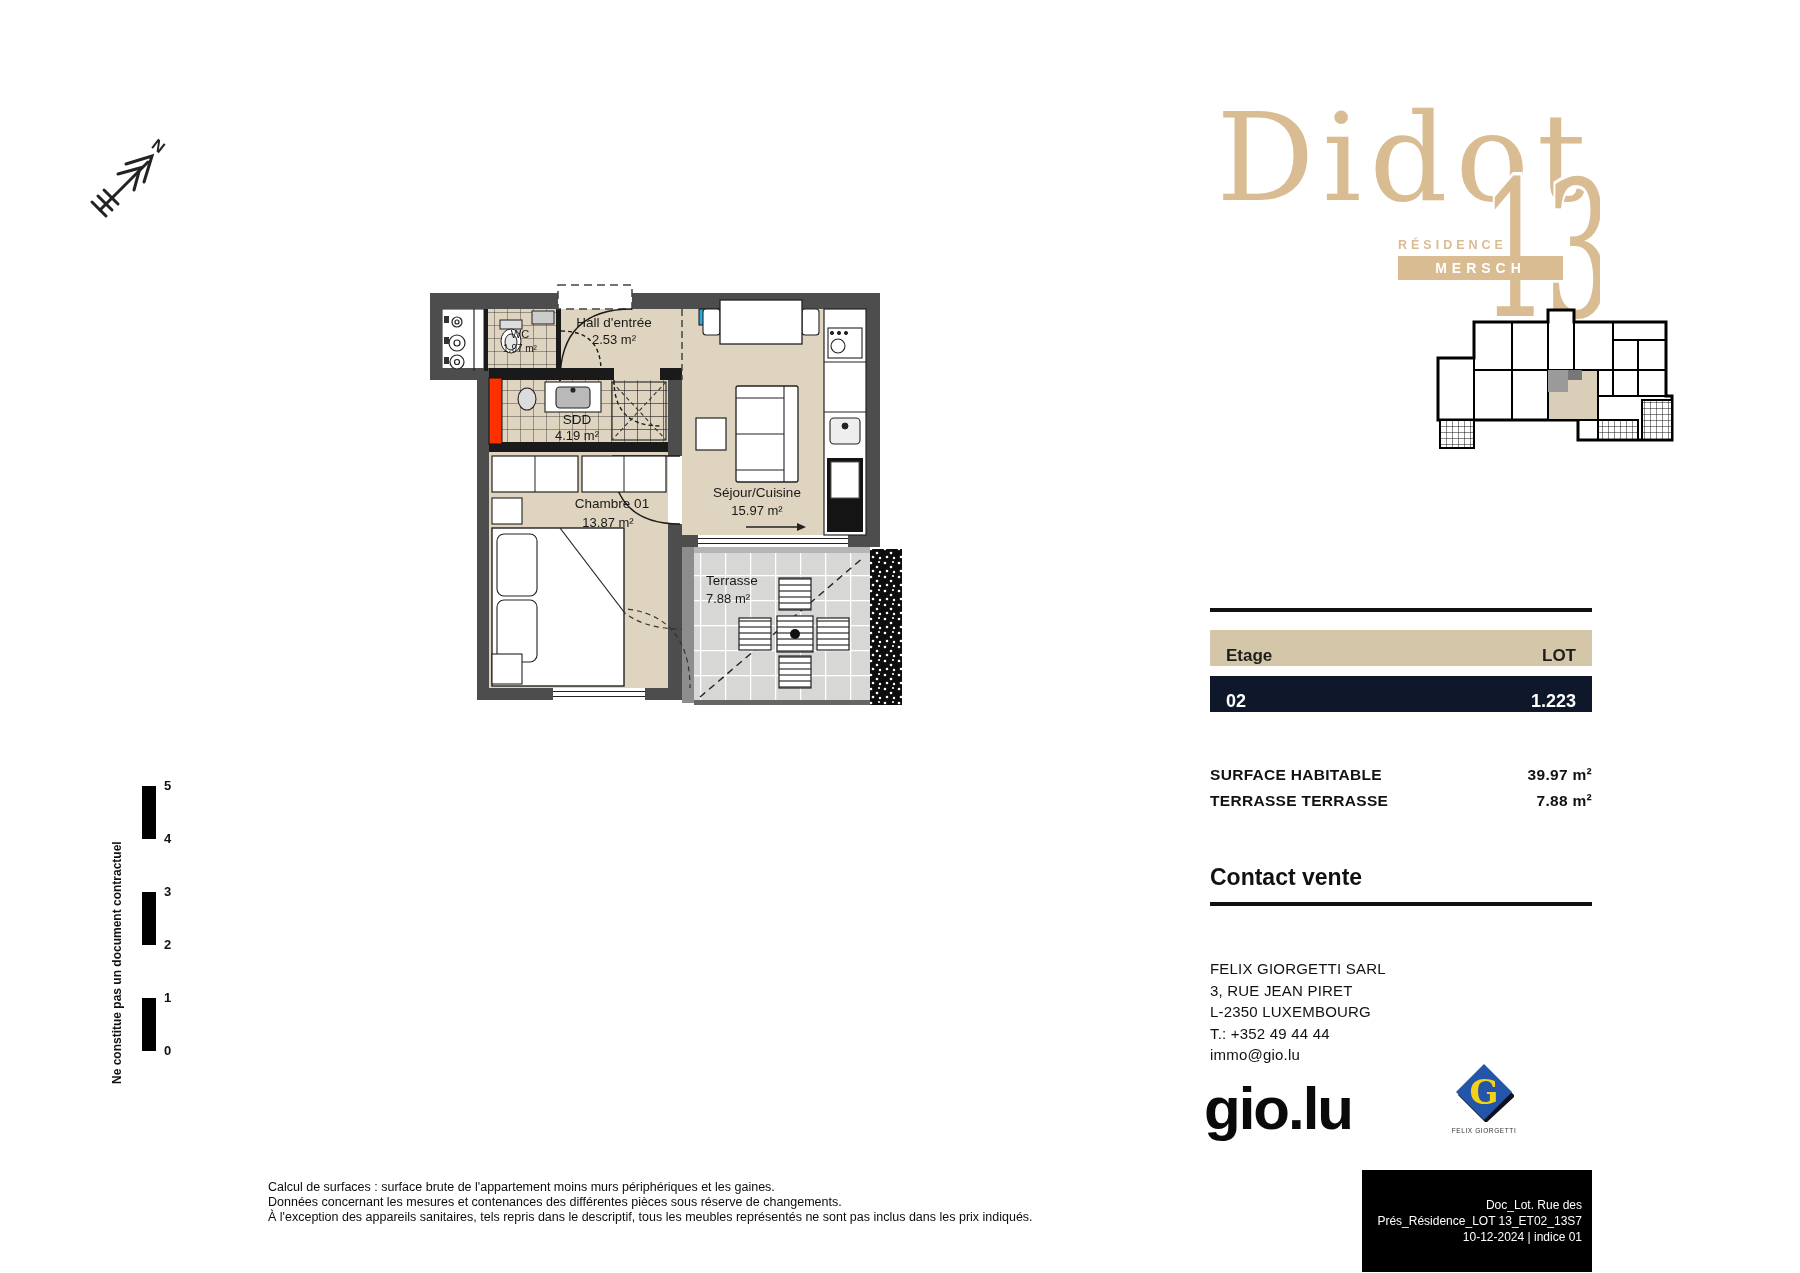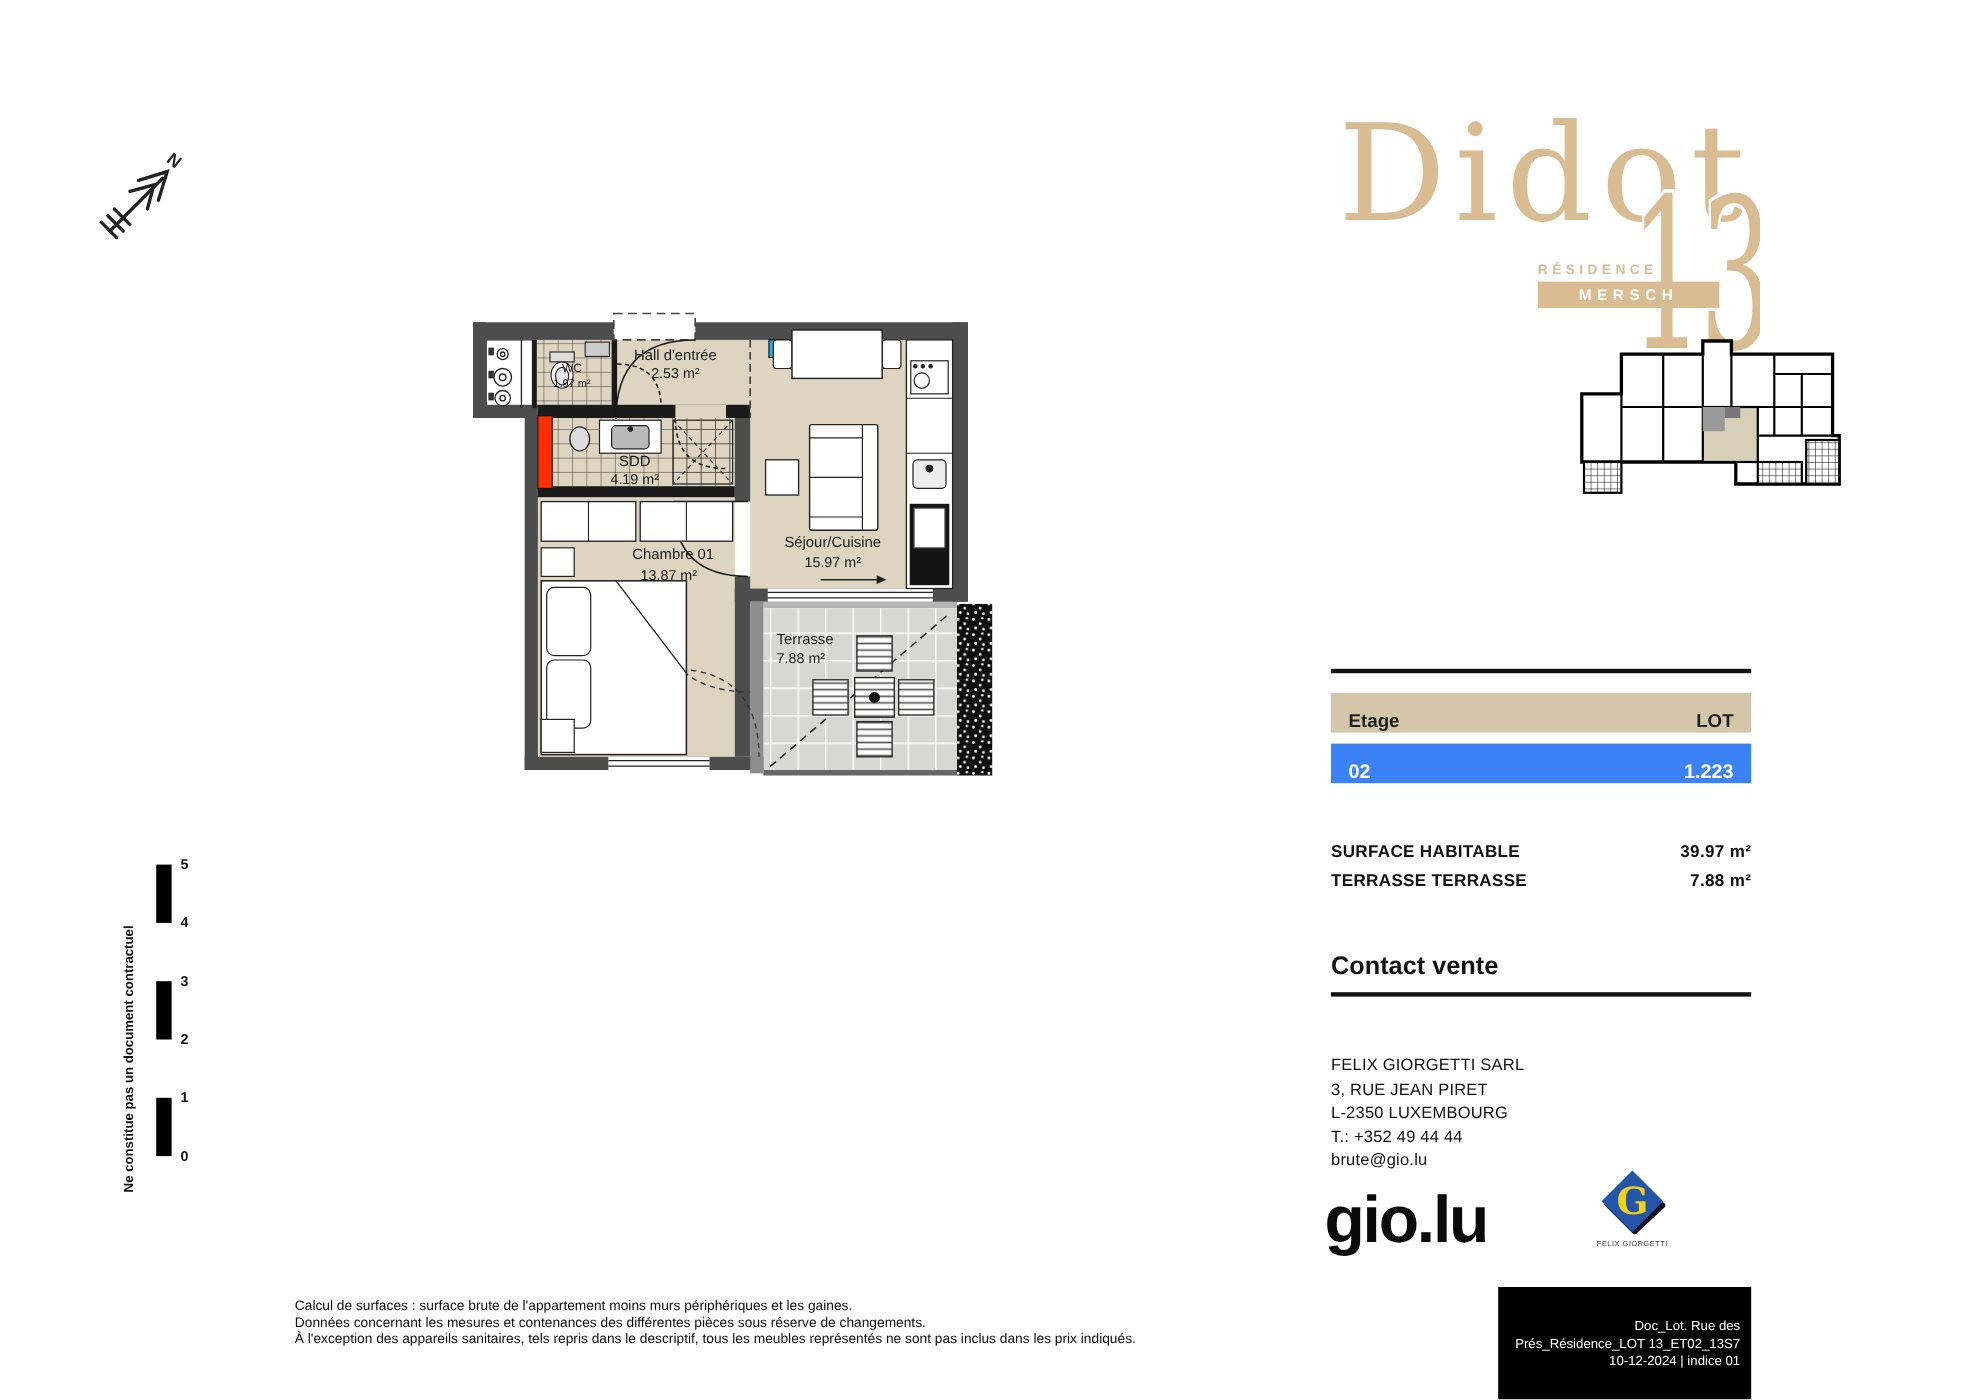--- a/index.html
+++ b/index.html
@@ -11,21 +11,21 @@
   .residence-label{left:1398px;top:238px;width:165px;text-align:left;font-size:12.5px;
       letter-spacing:4px;color:#d9bc92;font-weight:bold;}
   .mersch-box{left:1398px;top:256px;width:165px;height:24px;background:#d9bc92;color:#fff;
       font-weight:bold;font-size:14px;letter-spacing:5px;display:flex;align-items:center;justify-content:center;}
 
   
   .rule{left:1210px;width:382px;height:4px;background:#111;}
   .bar{left:1210px;width:382px;height:36px;display:flex;justify-content:space-between;
        align-items:flex-end;padding:0 16px;box-sizing:border-box;font-weight:bold;}
   .bar-header{top:630px;background:#d3c6a9;font-size:17px;color:#1d1d1b;}
-  .bar-lot{top:676px;background:#3b82f6;color:#fff;font-size:18px;}
+  .bar-lot{top:676px;background:#0f172a;color:#fff;font-size:18px;}
   .surfaces{left:1210px;top:766px;width:382px;}
   .surfaces .row{display:flex;justify-content:space-between;font-weight:bold;font-size:15.5px;
        letter-spacing:.3px;margin-bottom:8px;gap:24px;}
   .contact-title{left:1210px;top:864px;font-size:23px;font-weight:bold;}
   .contact-lines{left:1210px;top:958px;font-size:15px;line-height:21.5px;letter-spacing:.2px;}
   .gio{left:1204px;top:1074px;font-size:60px;font-weight:bold;letter-spacing:-2px;color:#0a0a0a;}
   .giorgetti{left:1446px;top:1062px;width:76px;text-align:center;}
   .giorgetti .caption{font-size:6.5px;letter-spacing:.6px;color:#333;margin-top:1px;}
   .docbox{left:1362px;top:1170px;width:230px;background:#000;color:#fff;font-size:12px;
       line-height:16px;padding:27px 10px;box-sizing:border-box;text-align:right;}
@@ -299,21 +299,21 @@
     </div>
   </div>
 
   <div class="abs rule" style="top:902px"></div>
   <div class="abs contact-title">Contact vente</div>
   <div class="abs contact-lines">
     <div>FELIX GIORGETTI SARL</div>
     <div>3, RUE JEAN PIRET</div>
     <div>L-2350 LUXEMBOURG</div>
     <div>T.: +352 49 44 44</div>
-    <div>brute@gio.lu</div>
+    <div>immo@gio.lu</div>
   </div>
 
   <div class="abs gio">gio.lu</div>
 
   <div class="abs giorgetti">
     <svg width="60" height="60" viewBox="0 0 60 60">
       <polygon points="32,5 61,34 32,61 4,33" fill="#10101f"></polygon>
       <polygon points="30,2 58,30 30,58 2,30" fill="#2356a8"></polygon>
       <text x="30" y="42" text-anchor="middle" font-family="DejaVu Serif, serif" font-weight="bold" font-size="34" fill="#f5d018">G</text>
     </svg>

